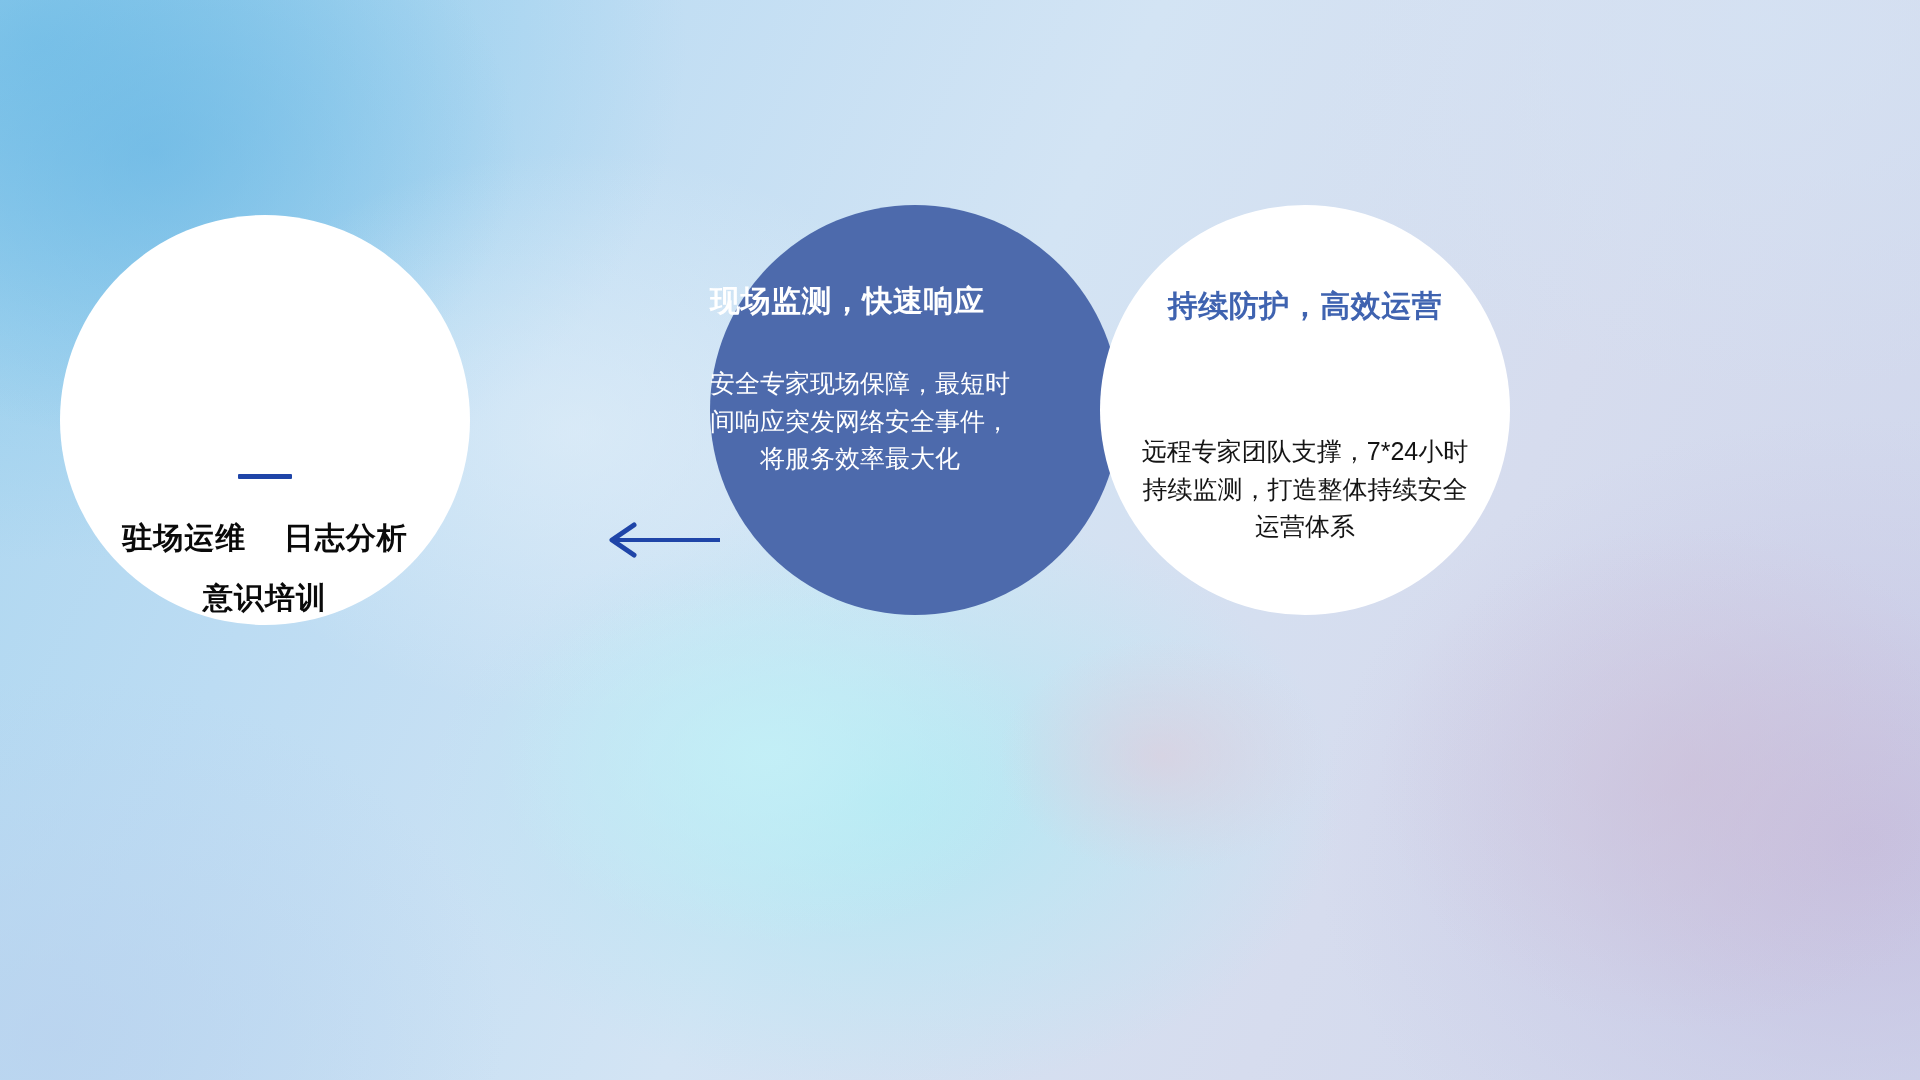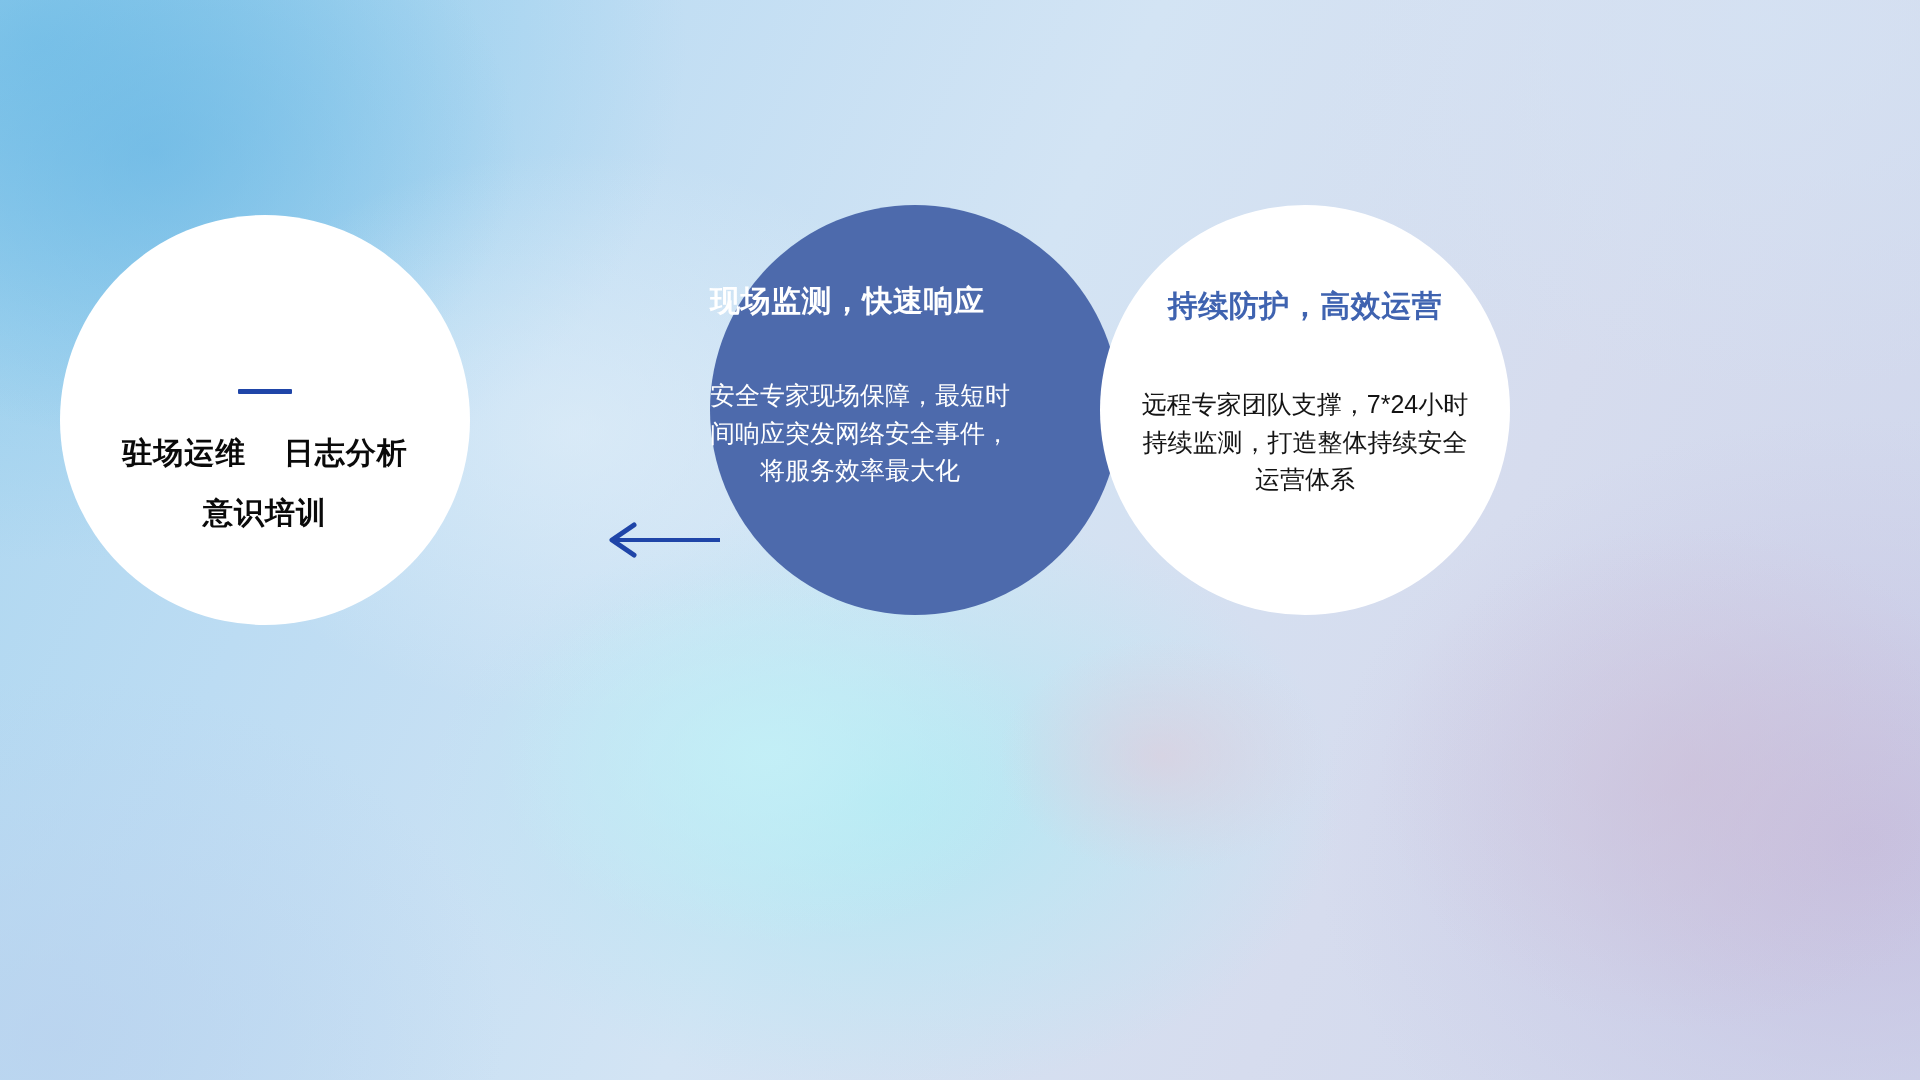--- a/index.html
+++ b/index.html
@@ -108,21 +108,21 @@
   .left-content {
     position: absolute;
     z-index: 6;
     left: 60px;
     top: 215px;
     width: 410px;
     height: 410px;
     display: flex;
     flex-direction: column;
     align-items: center;
-    justify-content: center;
+    justify-content: flex-end;
     padding-top: 88px;
     box-sizing: border-box;
   }
   .dash {
     width: 54px;
     height: 5px;
     background: #1f45a8;
     border-radius: 1px;
     margin-bottom: 44px;
   }
@@ -154,21 +154,21 @@
   }
   .mid-title {
     font-size: 30px;
     font-weight: bold;
     color: #ffffff;
     letter-spacing: 0.5px;
     line-height: 1.1;
     white-space: nowrap;
   }
   .mid-body {
-    margin-top: 60px;
+    margin-top: 48px;
     font-size: 25px;
     color: #ffffff;
     line-height: 1.5;
     text-align: center;
     width: 300px;
     word-break: break-all;
   }
 
   
   .right-content {
@@ -176,20 +176,21 @@
     z-index: 7;
     left: 1100px;
     top: 205px;
     width: 410px;
     height: 410px;
     display: flex;
     flex-direction: column;
     align-items: center;
     padding-top: 84px;
     box-sizing: border-box;
+    gap: 47px;
   }
   .right-title {
     font-size: 30px;
     font-weight: bold;
     color: #3f63b0;
     letter-spacing: 0.5px;
     line-height: 1.1;
     white-space: nowrap;
   }
   .right-body {

